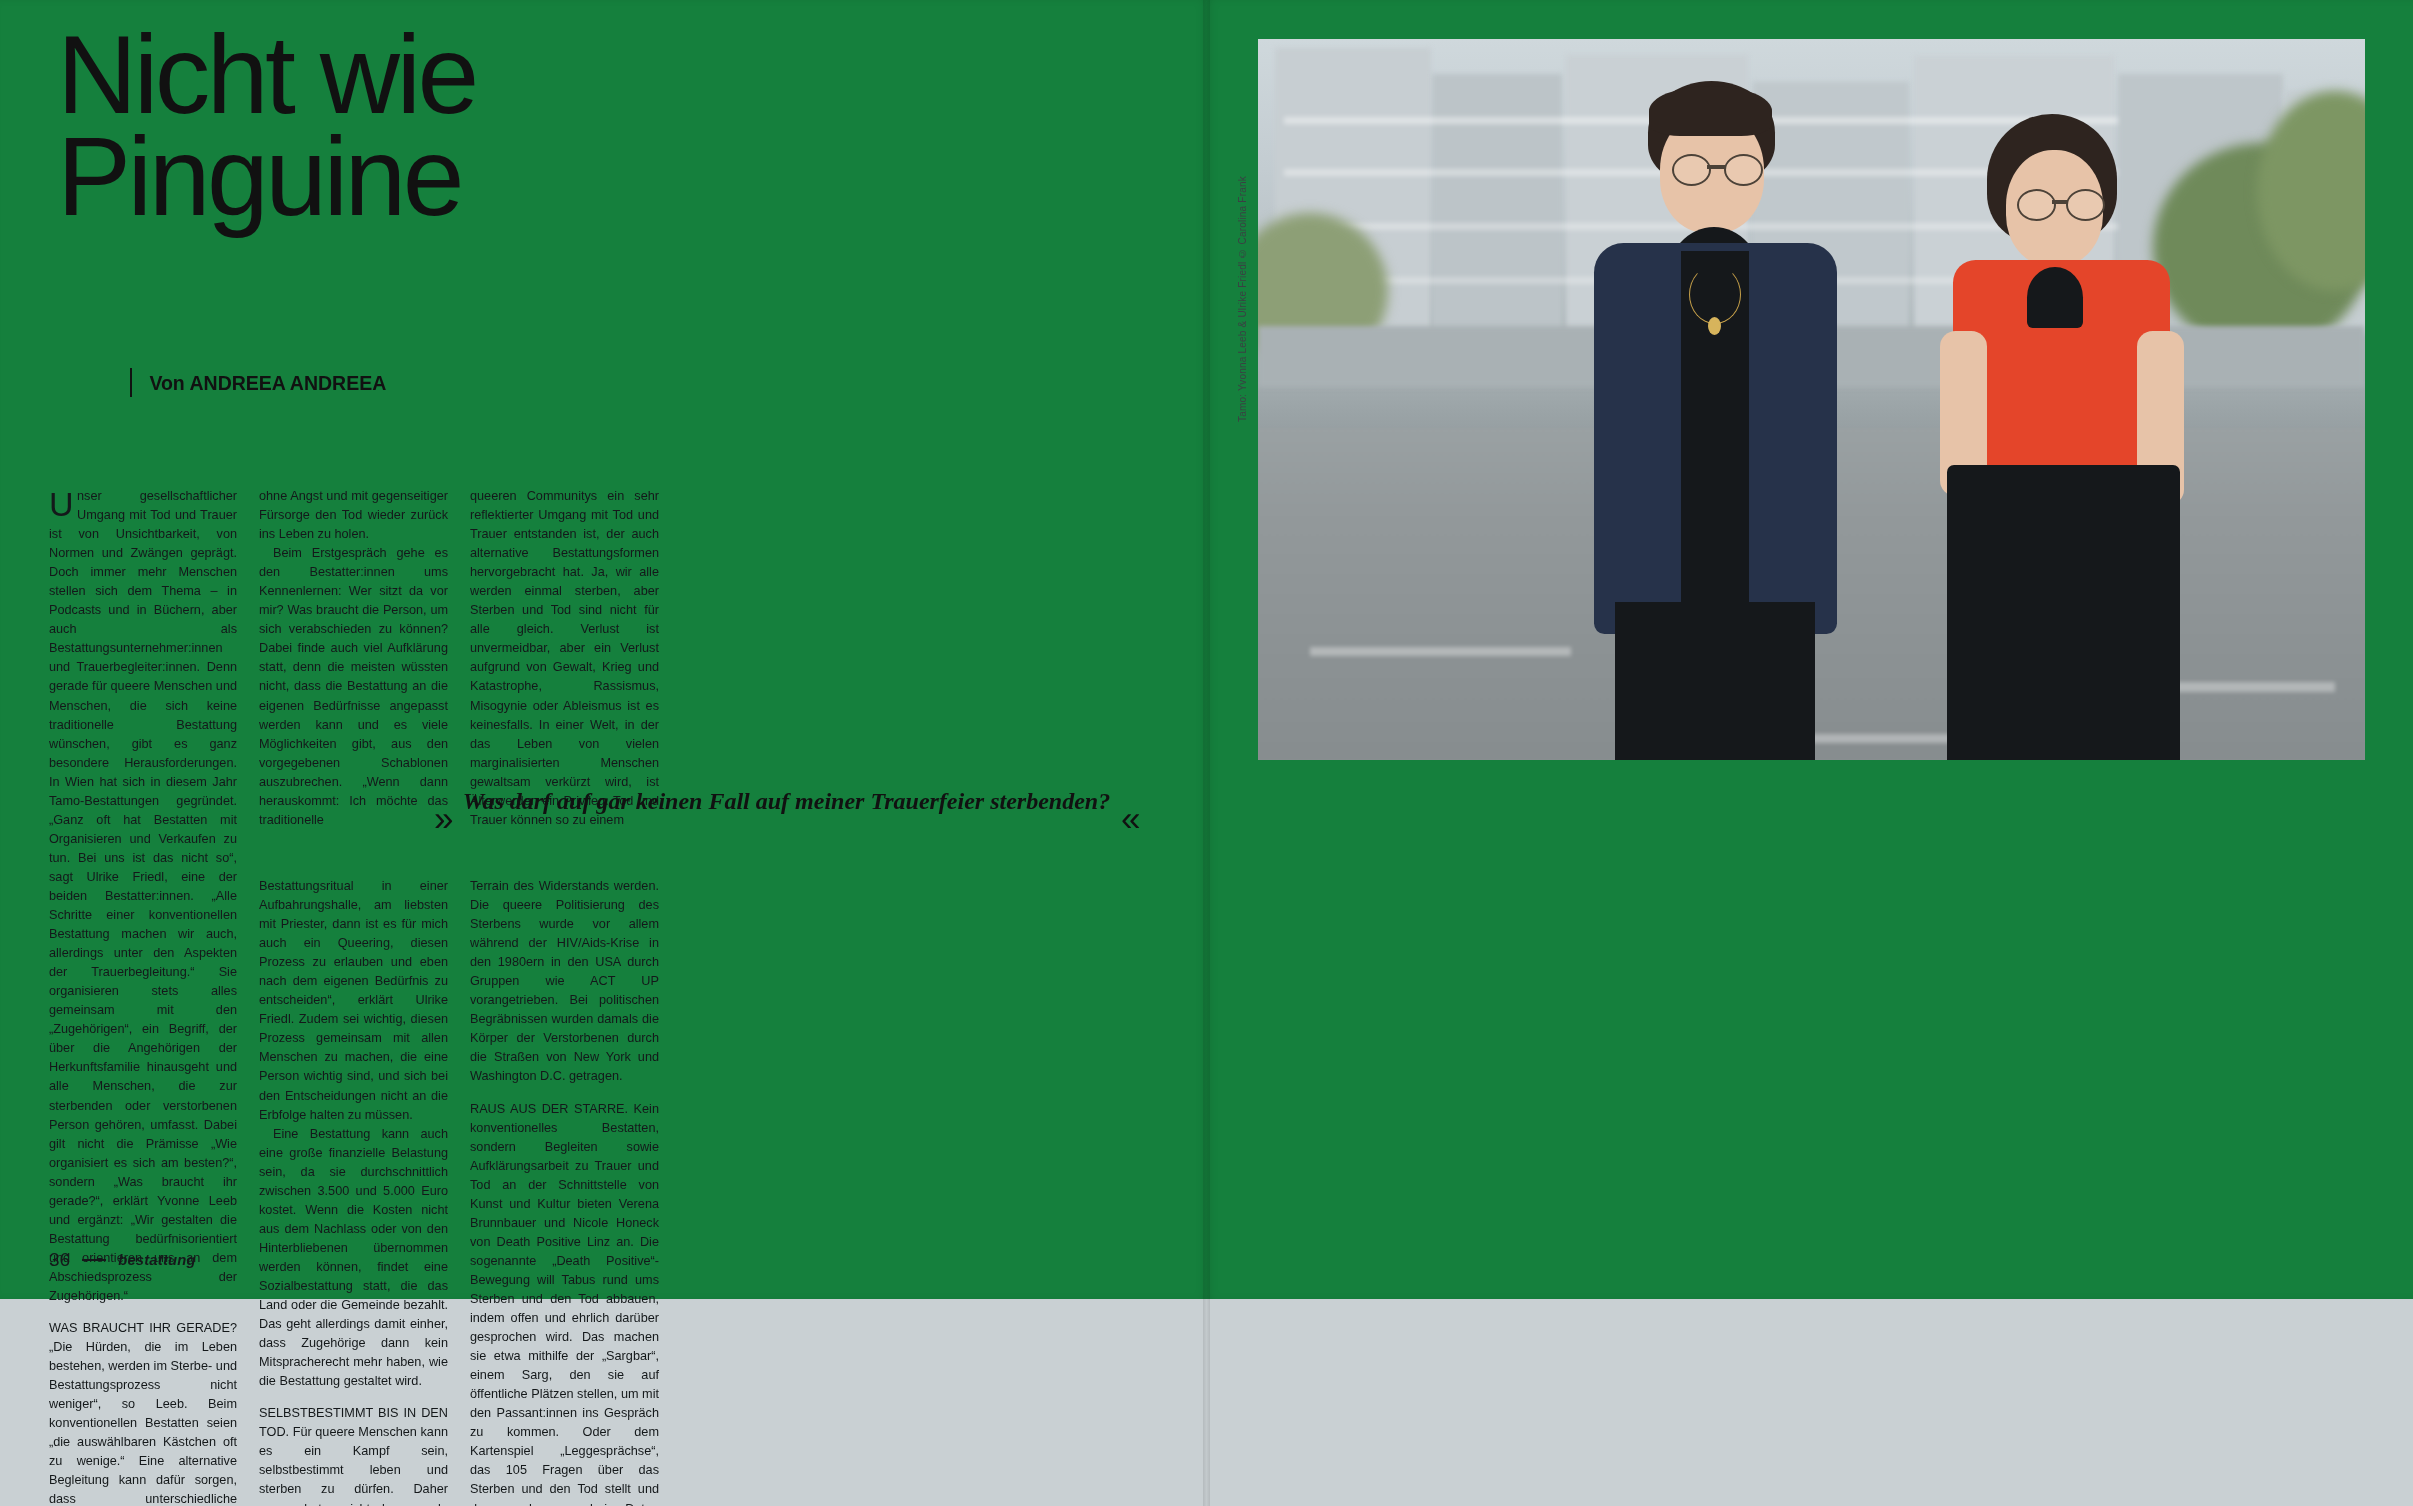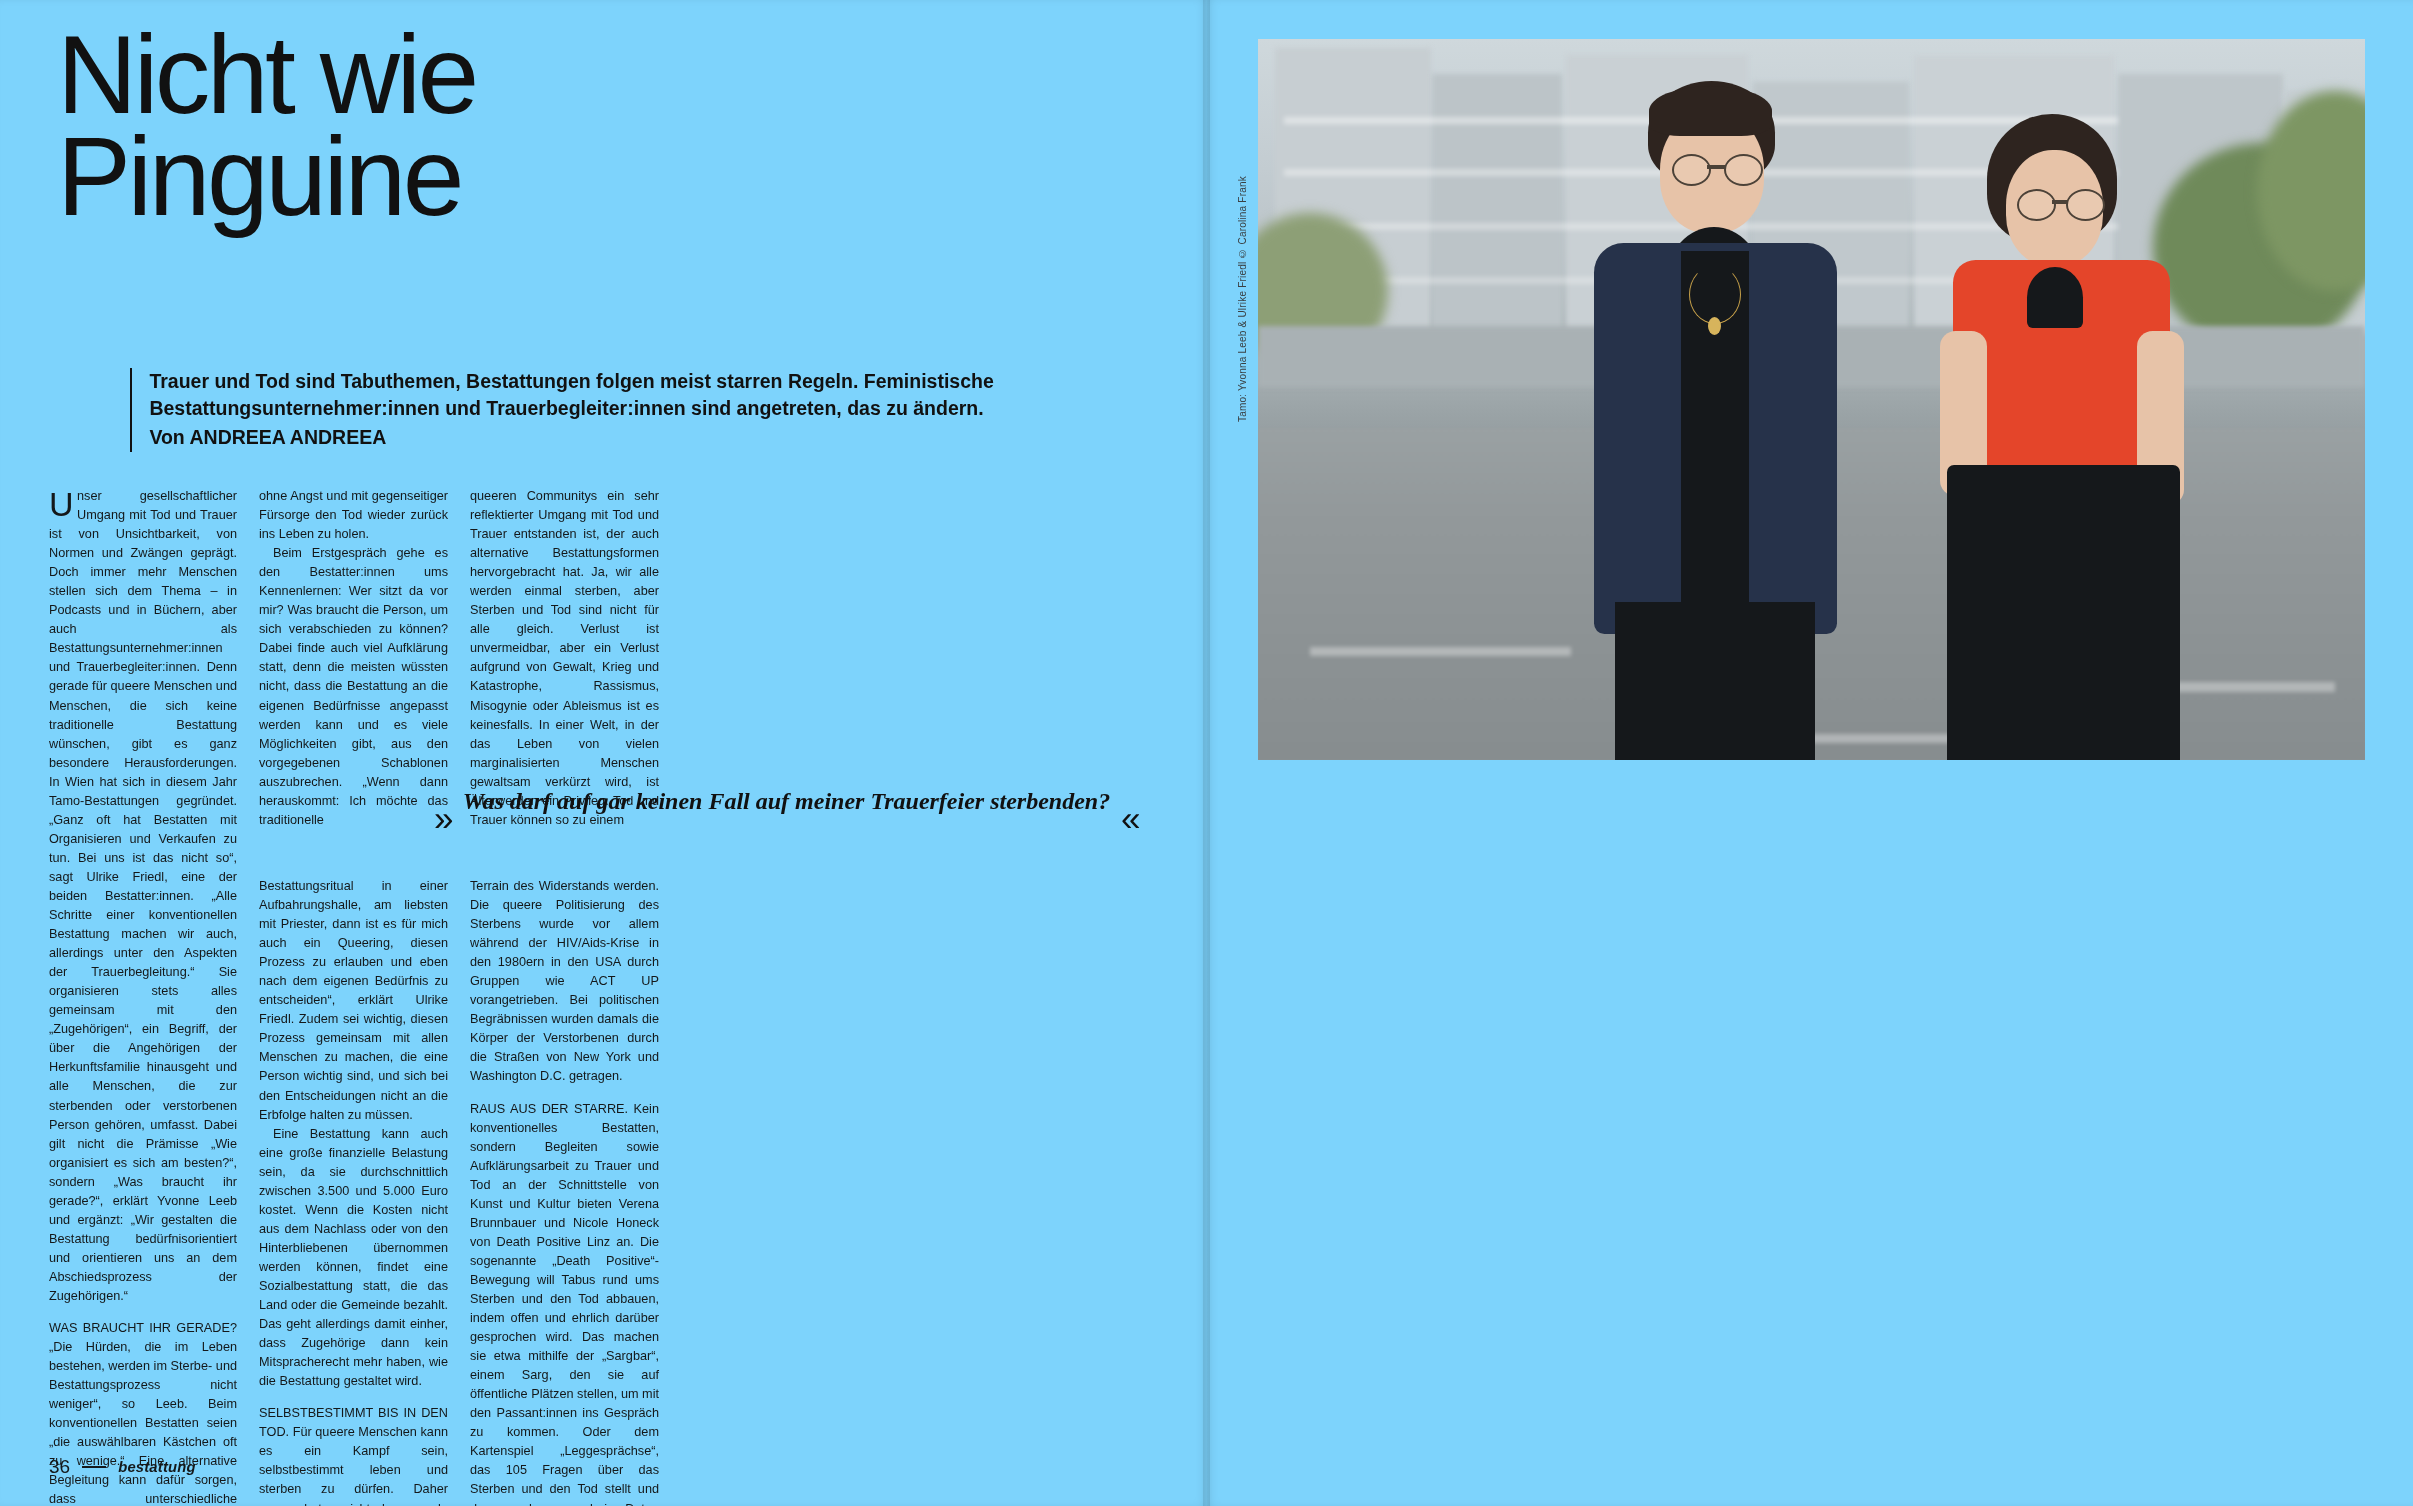--- a/index.html
+++ b/index.html
@@ -13,22 +13,22 @@
   .spread {
     position: relative;
     width: 2413px;
     height: 1506px;
     background: #c9d0d3;
     overflow: hidden;
   }
   .page {
     position: absolute;
     top: 0;
-    height: 1506px;
-    background: #7dd3fc;
+    height: 1299px;
+    background: #15803d;
   }
   .page-left {
     left: 0;
     width: 1207px;
     box-shadow: inset -5.2px 0 12px -5.2px rgba(0,0,0,0.18);
   }
   .page-right {
     left: 1207px;
     width: 1207px;
     box-shadow: inset 5.2px 0 12px -5.2px rgba(0,0,0,0.18);
@@ -268,21 +268,20 @@
 <div class="spread">
 
   <div class="page page-left">
 
     <div class="headline">
       <span class="line1">Nicht wie</span>
       <span class="line2">Pinguine</span>
     </div>
 
     <div class="standfirst">
-      <span>Trauer und Tod sind Tabuthemen, Bestattungen folgen meist starren Regeln. Feministische Bestattungsunternehmer:innen und Trauerbegleiter:innen sind angetreten, das zu ändern.</span>
       <span class="byline">Von ANDREEA ANDREEA</span>
     </div>
 
     <div class="col" id="l-c1">
       <p class="dropcap-p">Unser gesellschaftlicher Umgang mit Tod und Trauer ist von Unsichtbarkeit, von Normen und Zwängen geprägt. Doch immer mehr Menschen stellen sich dem Thema – in Podcasts und in Büchern, aber auch als Bestattungsunternehmer:innen und Trauerbegleiter:innen. Denn gerade für queere Menschen und Menschen, die sich keine traditionelle Bestattung wünschen, gibt es ganz besondere Herausforderungen. In Wien hat sich in diesem Jahr Tamo-Bestattungen gegründet. „Ganz oft hat Bestatten mit Organisieren und Verkaufen zu tun. Bei uns ist das nicht so“, sagt Ulrike Friedl, eine der beiden Bestatter:innen. „Alle Schritte einer konventionellen Bestattung machen wir auch, allerdings unter den Aspekten der Trauerbegleitung.“ Sie organisieren stets alles gemeinsam mit den „Zugehörigen“, ein Begriff, der über die Angehörigen der Herkunftsfamilie hinausgeht und alle Menschen, die zur sterbenden oder verstorbenen Person gehören, umfasst. Dabei gilt nicht die Prämisse „Wie organisiert es sich am besten?“, sondern „Was braucht ihr gerade?“, erklärt Yvonne Leeb und ergänzt: „Wir gestalten die Bestattung bedürfnisorientiert und orientieren uns an dem Abschiedsprozess der Zugehörigen.“</p>
       <p class="break">WAS BRAUCHT IHR GERADE? „Die Hürden, die im Leben bestehen, werden im Sterbe- und Bestattungsprozess nicht weniger“, so Leeb. Beim konventionellen Bestatten seien „die auswählbaren Kästchen oft zu wenige.“ Eine alternative Begleitung kann dafür sorgen, dass unterschiedliche Geschlechtsidentitäten auch während des Sterbens und bei der Bestattung geachtet werden. Aber Queer(ing) Death meint noch mehr: Es widersetzt sich der Tabuisierung des Todes und öffnet einen Raum, nicht nur für einzelne Communitys, sondern für die ganze Gesellschaft, um offen,</p>
     </div>
 
     <div class="col" id="l-c2">
       <p>ohne Angst und mit gegenseitiger Fürsorge den Tod wieder zurück ins Leben zu holen.</p>

